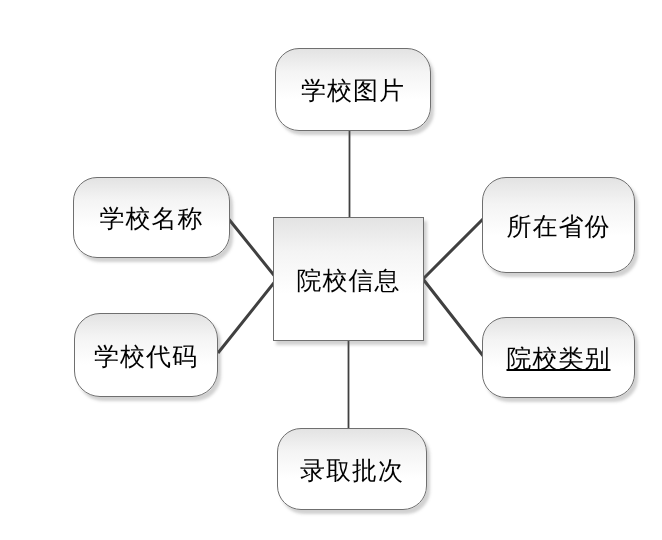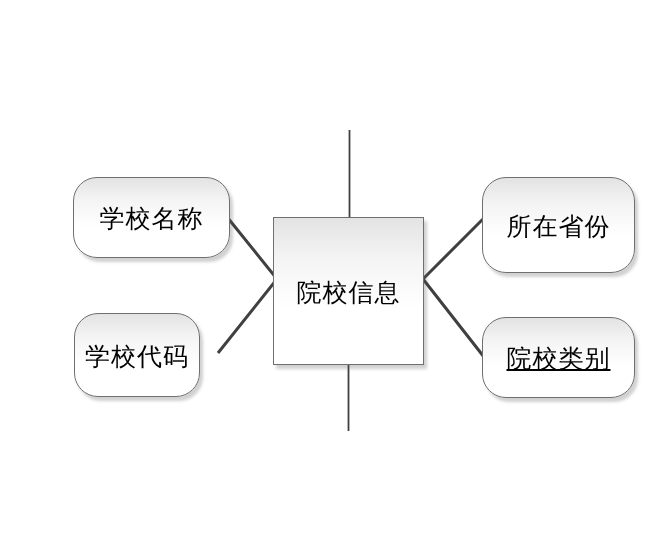--- a/index.html
+++ b/index.html
@@ -56,35 +56,41 @@
 
     <line x1="349.5" y1="130" x2="349.5" y2="222" stroke="#404040" stroke-width="1.8"></line>
 
     <line x1="348.5" y1="336" x2="348.5" y2="431" stroke="#404040" stroke-width="1.8"></line>
 
     <polyline points="223,212 277,279 218,353" fill="none" stroke="#404040" stroke-width="3"></polyline>
 
     <polyline points="483,219 423,279 484,357" fill="none" stroke="#404040" stroke-width="3"></polyline>
   </svg>
 
-  <div class="node square" style="left:273px; top:217px; width:151px; height:148px;text-align:center;">
+  <div class="node square" style="left:273px; top:217px; width:151px; height:124px;text-align:center;">
     <span class="node-label">院校信息</span>
   </div>
 
+  <div class="node rounded" style="left:275px; top:48px; width:156px; height:83px;">
+    <span class="node-label">学校图片</span>
+  </div>
 
   <div class="node rounded" style="left:73px; top:177px; width:157px; height:81px;justify-content:center;">
     <span class="node-label">学校名称</span>
   </div>
 
-  <div class="node rounded" style="left:74px; top:313px; width:126px; height:84px;">
+  <div class="node rounded" style="left:74px; top:313px; width:144px; height:84px;border-radius:26px;">
     <span class="node-label">学校代码</span>
   </div>
 
   <div class="node rounded" style="left:482px; top:177px; width:153px; height:96px;">
     <span class="node-label">所在省份</span>
   </div>
 
   <div class="node rounded" style="left:482px; top:317px; width:153px; height:81px;text-decoration:underline;">
     <span class="node-label">院校类别</span>
   </div>
 
+  <div class="node rounded" style="left:277px; top:428px; width:150px; height:82px;">
+    <span class="node-label">录取批次</span>
+  </div>
 
 </div>
 
 </body></html>

